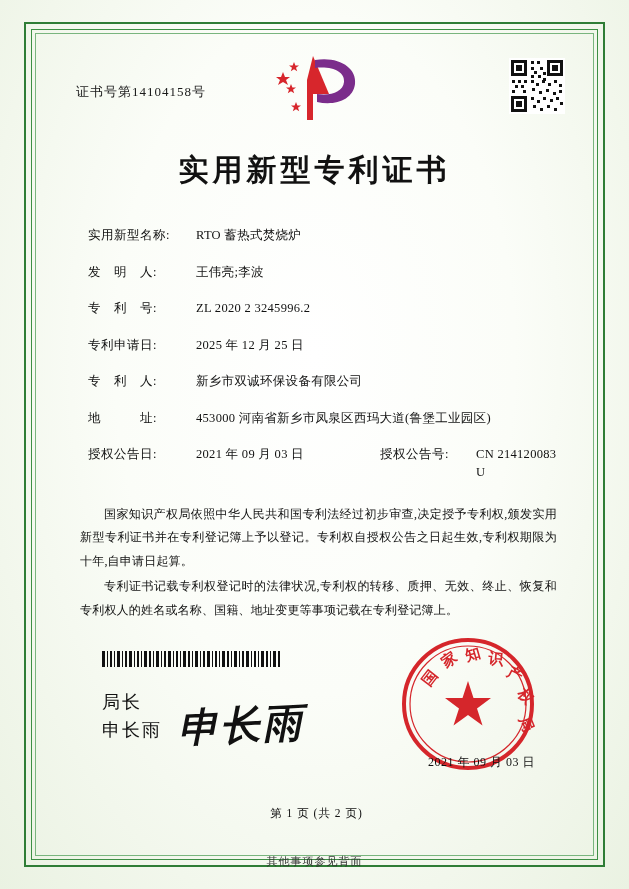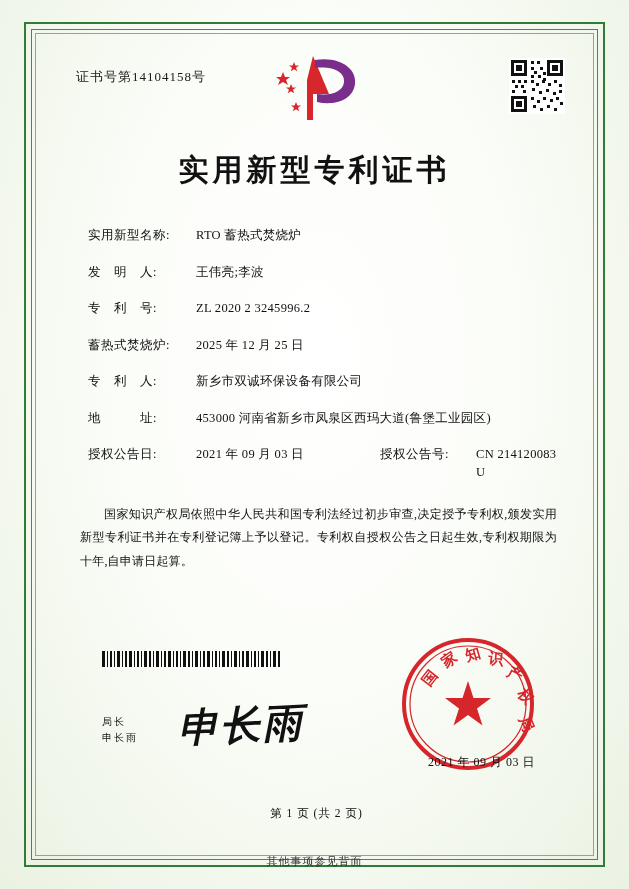--- a/index.html
+++ b/index.html
@@ -39,21 +39,21 @@
 
   .content{
     position:absolute;left:46px;top:44px;right:46px;bottom:44px;
   }
 
   
   .topbar{
     position:relative;height:92px;
   }
   .cert-no{
-    position:absolute;left:30px;top:24px;
+    position:absolute;left:30px;top:39px;
     font-size:13px;color:#1a1a1a;letter-spacing:1px;
     font-family:"Liberation Serif", serif;
   }
   .emblem{
     position:absolute;left:50%;top:6px;transform:translateX(-50%);
     width:96px;height:78px;
   }
   .qr{
     position:absolute;right:18px;top:14px;
     width:56px;height:56px;
@@ -117,21 +117,21 @@
   
   .barcode{
     position:absolute;left:56px;bottom:178px;
     width:180px;height:16px;
   }
   .barcode svg{display:block;}
 
   
   .sign{
     position:absolute;left:56px;bottom:100px;
-    font-size:10px;line-height:1.55;color:#111;letter-spacing:2px;
+    font-size:18px;line-height:1.55;color:#111;letter-spacing:2px;
   }
   .signature{
     position:absolute;left:132px;bottom:92px;
     font-size:40px;
     font-family:"Liberation Serif", serif;
     font-style:italic;
     font-weight:bold;
     color:#111;
     letter-spacing:2px;
     transform:rotate(-3deg);
@@ -252,21 +252,21 @@
       </div>
       <div class="field">
         <span class="label">发　明　人:</span>
         <span class="value">王伟亮;李波</span>
       </div>
       <div class="field">
         <span class="label">专　利　号:</span>
         <span class="value">ZL 2020 2 3245996.2</span>
       </div>
       <div class="field">
-        <span class="label">蓄热式焚烧炉:</span>
+        <span class="label">专利申请日:</span>
         <span class="value">2025 年 12 月 25 日</span>
       </div>
       <div class="field">
         <span class="label">专　利　人:</span>
         <span class="value">新乡市双诚环保设备有限公司</span>
       </div>
       <div class="field">
         <span class="label">地　　　址:</span>
         <span class="value">453000 河南省新乡市凤泉区西玛大道(鲁堡工业园区)</span>
       </div>
@@ -274,20 +274,21 @@
         <span class="label">授权公告日:</span>
         <span class="value" style="flex:0 0 150px;">2021 年 09 月 03 日</span>
         <span class="pair2">
           <span class="label">授权公告号:</span>
           <span class="value">CN 214120083 U</span>
         </span>
       </div>
     </div>
 
     <div class="para">国家知识产权局依照中华人民共和国专利法经过初步审查,决定授予专利权,颁发实用新型专利证书并在专利登记簿上予以登记。专利权自授权公告之日起生效,专利权期限为十年,自申请日起算。</div>
+    <div class="para">专利证书记载专利权登记时的法律状况,专利权的转移、质押、无效、终止、恢复和专利权人的姓名或名称、国籍、地址变更等事项记载在专利登记簿上。</div>
 
     <div class="barcode">
       <svg width="180" height="16" viewBox="0 0 180 16">
         <g fill="#111">
           <rect x="0" y="0" width="3" height="16"></rect>
             <rect x="5" y="0" width="1" height="16"></rect>
           <rect x="8" y="0" width="2" height="16"></rect>
             <rect x="12" y="0" width="1" height="16"></rect>
           <rect x="15" y="0" width="3" height="16"></rect>
             <rect x="20" y="0" width="1" height="16"></rect>

